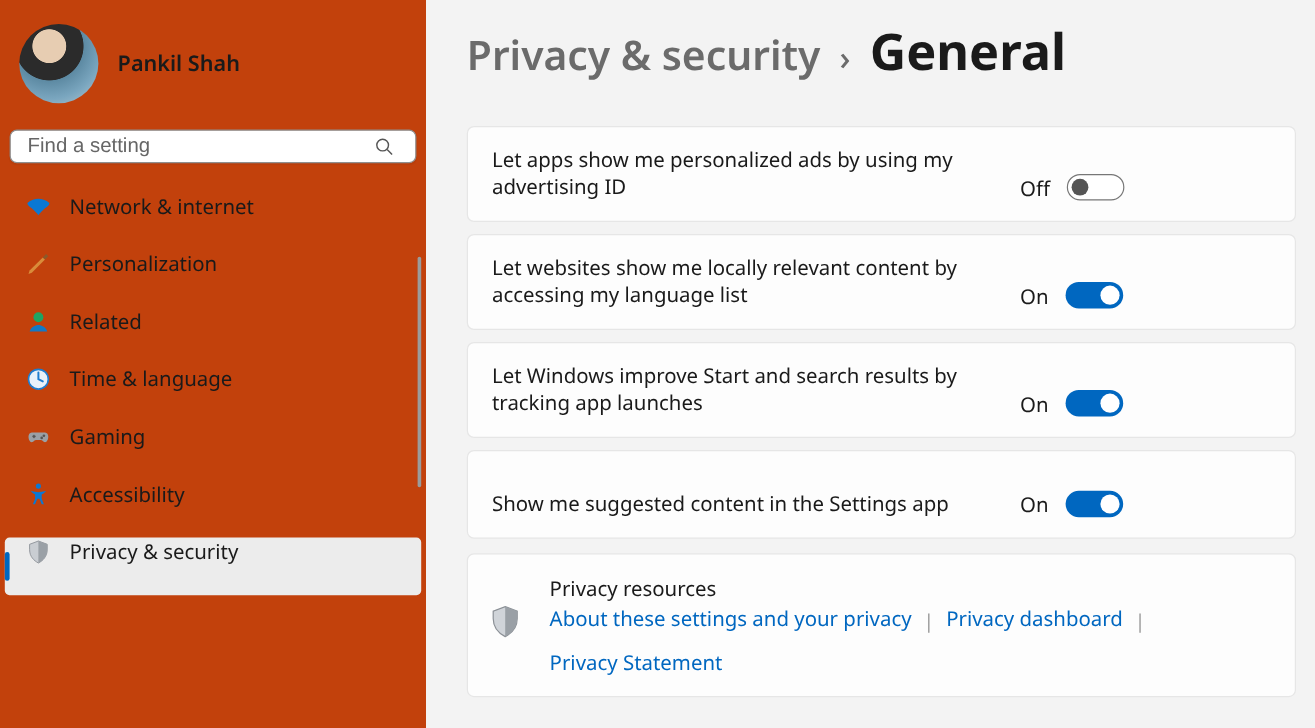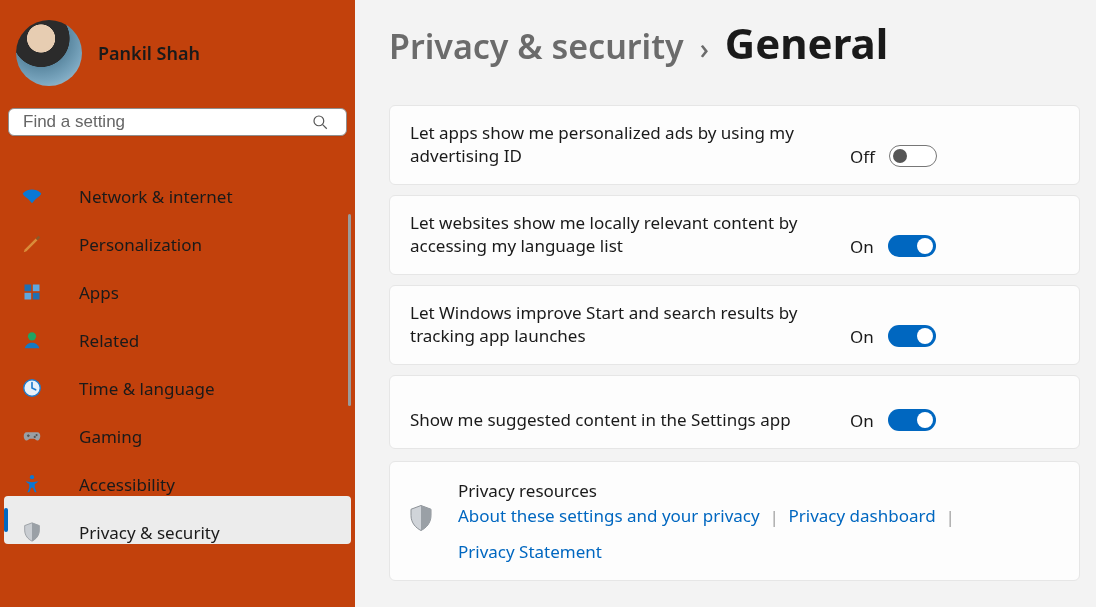--- a/index.html
+++ b/index.html
@@ -69,22 +69,22 @@
       position: absolute;
       right: 0;
       top: 54px;
       width: 3px;
       height: 192px;
       background: #9b9b9b;
       border-radius: 2px;
     }
     .nav-item {
       display: flex;
-      align-items: flex-end;
-      gap: 35px;
+      align-items: flex-start;
+      gap: 14px;
       height: 48px;
       padding: 0 16px;
       font-size: 17px;
       color: #1a1a1a;
       cursor: pointer;
       border-radius: 4px;
       position: relative;
     }
     .nav-item.active::before {
       content: "";
@@ -248,31 +248,20 @@
     <div class="nav-item">
       <span class="nav-icon">
         <svg viewBox="0 0 24 24" width="22" height="22">
             <path d="M3 21l3-1 12-12-2-2L4 18l-1 3z" fill="#d98c3a"></path>
             <path d="M16 6l2 2 3-3-2-2-3 3z" fill="#8b5a2b"></path>
           </svg>
       </span>
       <span>Personalization</span>
     </div>
 
-    <div class="nav-item">
-      <span class="nav-icon">
-        <svg viewBox="0 0 24 24" width="20" height="20">
-            <rect x="3" y="3" width="8" height="8" fill="#1f6fb2"></rect>
-            <rect x="13" y="3" width="8" height="8" fill="#5fa8e0"></rect>
-            <rect x="3" y="13" width="8" height="8" fill="#5fa8e0"></rect>
-            <rect x="13" y="13" width="8" height="8" fill="#1f6fb2"></rect>
-          </svg>
-      </span>
-      <span>Apps</span>
-    </div>
 
     <div class="nav-item">
       <span class="nav-icon">
         <svg viewBox="0 0 24 24" width="22" height="22">
             <circle cx="12" cy="8" r="4.5" fill="#1fa463"></circle>
             <path d="M4 21c1-4 5-6 8-6s7 2 8 6H4z" fill="#1379c4"></path>
           </svg>
       </span>
       <span>Related</span>
     </div>

